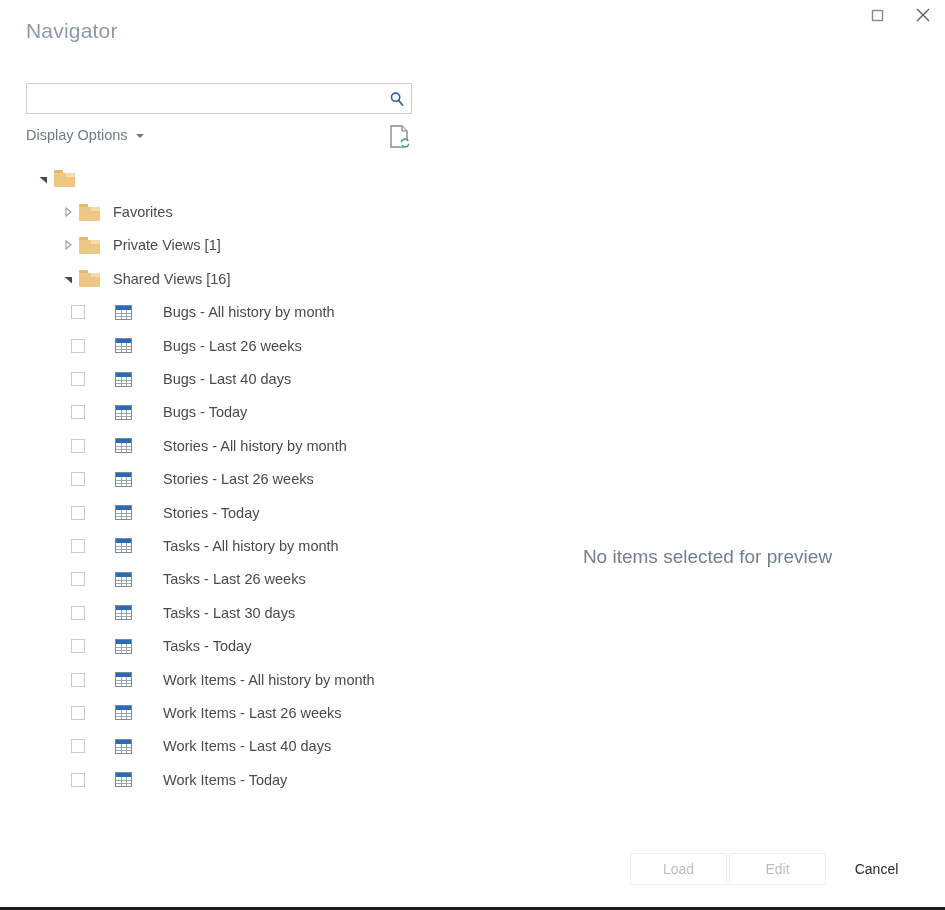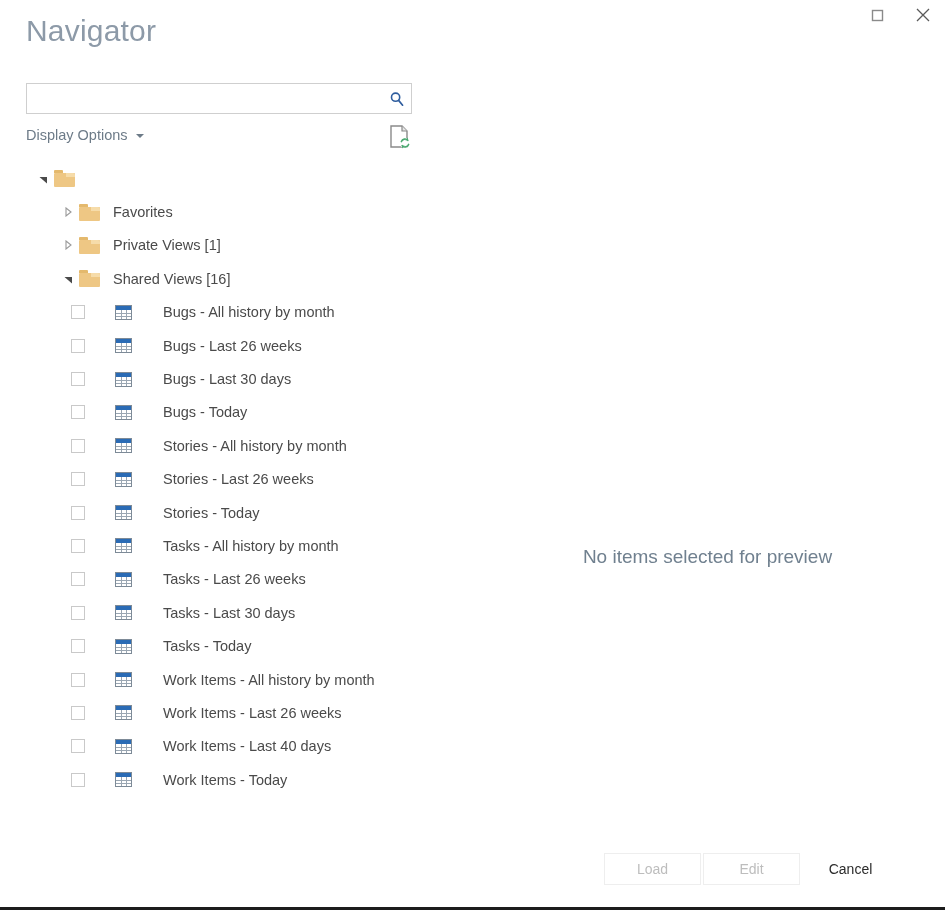--- a/index.html
+++ b/index.html
@@ -42,21 +42,21 @@
     justify-content: center;
     cursor: default;
   }
   .win-btn svg { display: block; }
 
   
   .title {
     position: absolute;
     left: 26px;
     top: 12px;
-    font-size: 30px;
+    font-size: 21px;
     font-weight: 400;
     color: #8d9aa8;
     letter-spacing: 0.2px;
     line-height: 38px;
     white-space: nowrap;
   }
 
   
   .search-box {
     position: absolute;
@@ -250,21 +250,21 @@
 
   
   .footer {
     position: absolute;
     left: 0;
     bottom: 22px;
     width: 945px;
     display: flex;
     justify-content: flex-end;
     align-items: center;
-    padding-right: 46px;
+    padding-right: 20px;
     box-sizing: border-box;
     gap: 2px;
   }
   .dlg-btn {
     width: 97px;
     height: 32px;
     display: flex;
     align-items: center;
     justify-content: center;
     font-size: 14px;
@@ -410,21 +410,21 @@
         </div>
         <div class="tree-row lvl2">
           <span class="checkbox"></span>
           <span class="table-icon">
             <span class="hdr"></span>
             <span class="vline" style="left:5px"></span>
             <span class="vline" style="left:10px"></span>
             <span class="hline" style="top:7px"></span>
             <span class="hline" style="top:10px"></span>
           </span>
-          <span class="leaf-label">Bugs - Last 30 days</span>
+          <span class="leaf-label">Bugs - Last 40 days</span>
         </div>
         <div class="tree-row lvl2">
           <span class="checkbox"></span>
           <span class="table-icon">
             <span class="hdr"></span>
             <span class="vline" style="left:5px"></span>
             <span class="vline" style="left:10px"></span>
             <span class="hline" style="top:7px"></span>
             <span class="hline" style="top:10px"></span>
           </span>

